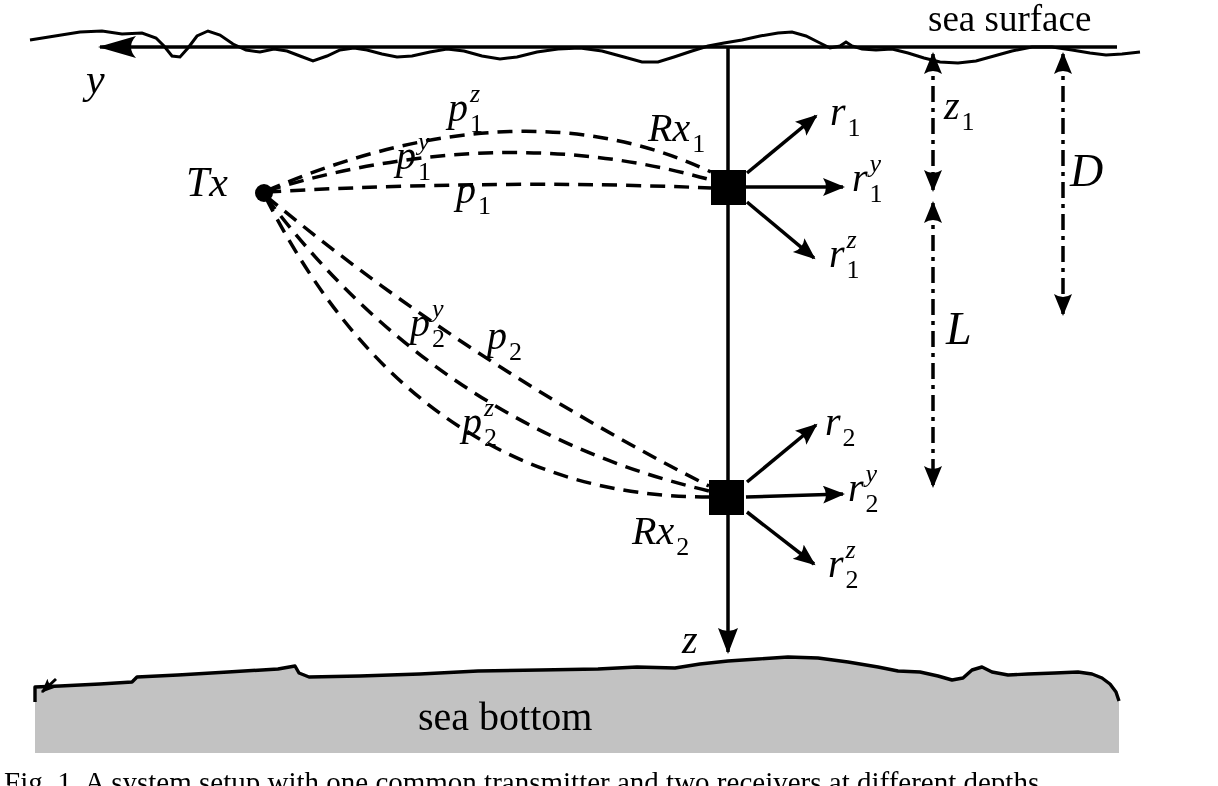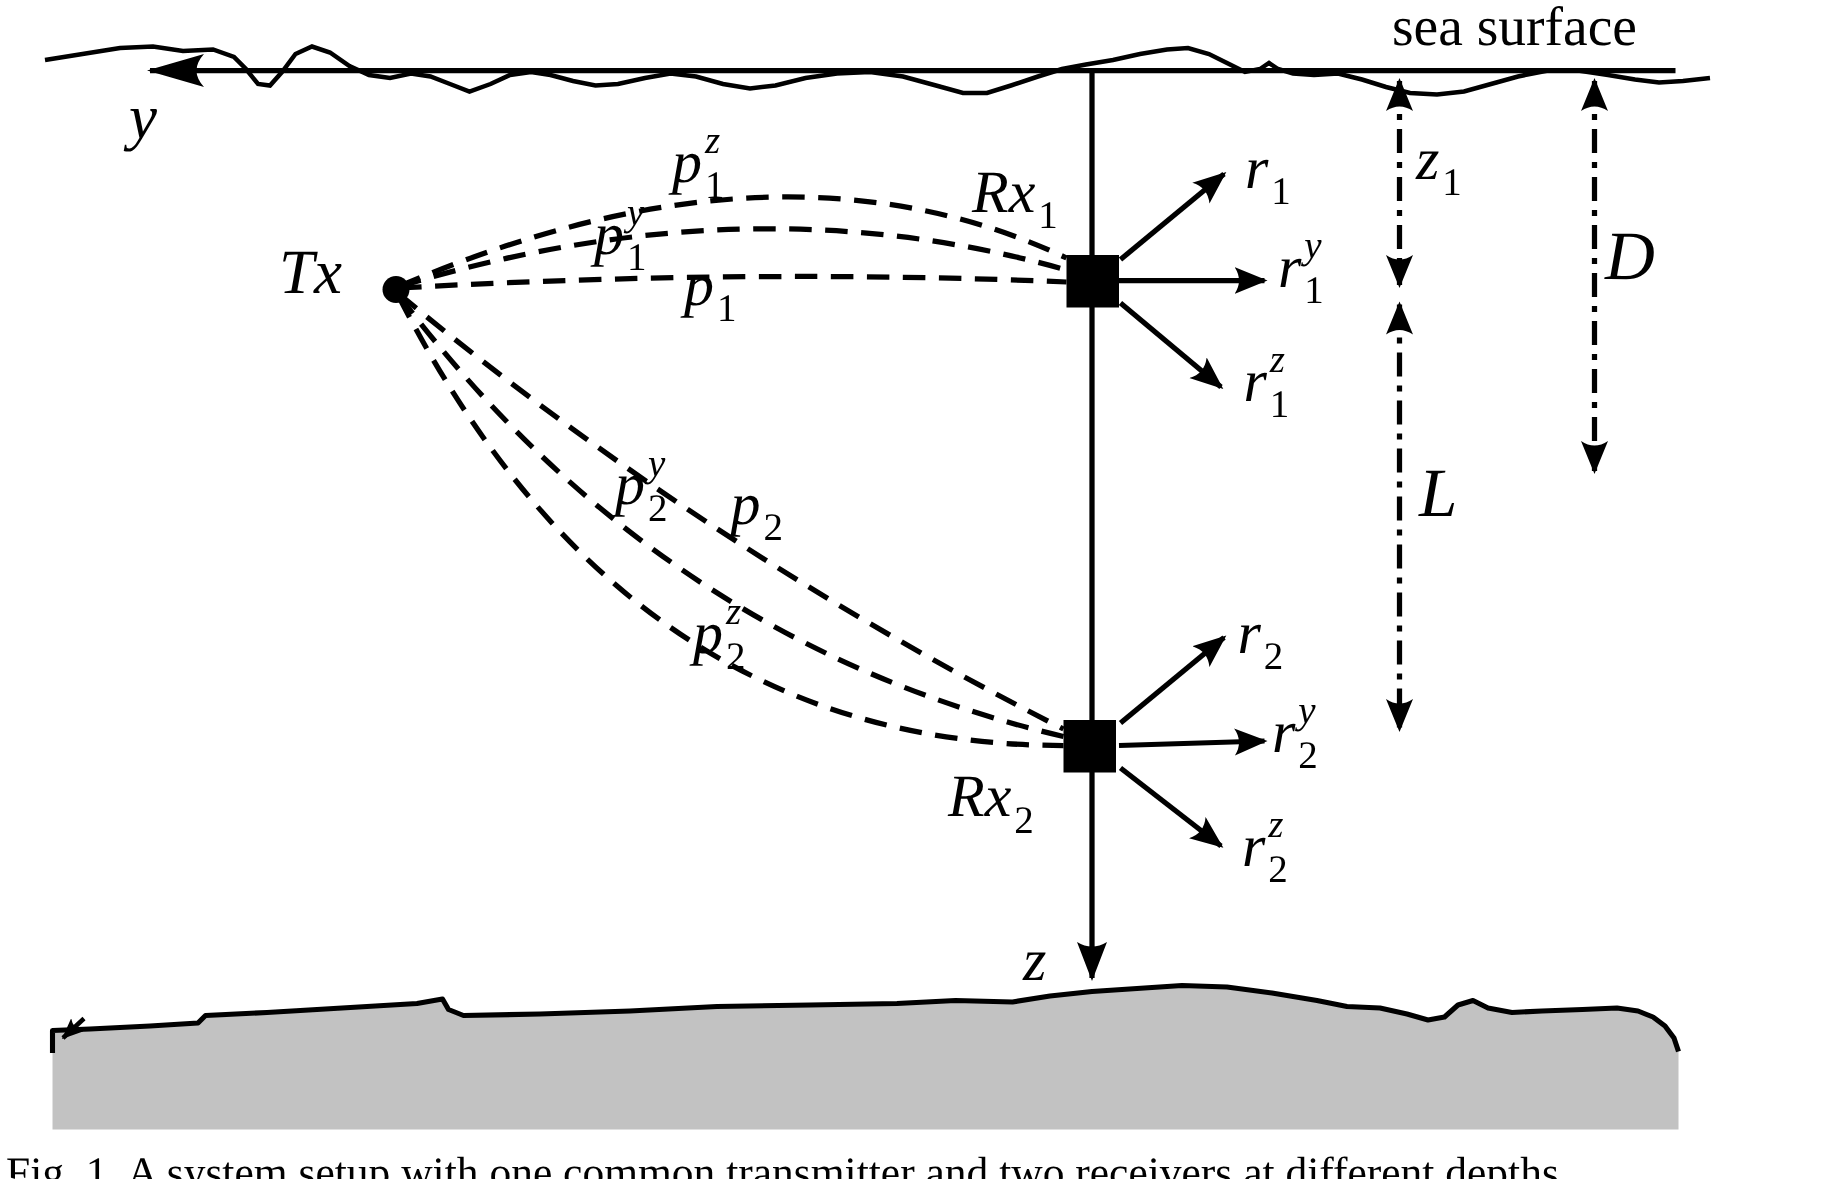--- a/index.html
+++ b/index.html
@@ -88,20 +88,21 @@
       <line x1="1063" y1="54" x2="1063" y2="314" marker-start="url(#ahs)" marker-end="url(#ahe)"></line>
     </g>
   </svg>
 
   <div class="plabel f37" style="left:928px;top:0px;">sea surface</div>
   <div class="plabel f42 italic" style="left:86px;top:58px;">y</div>
   <div class="plabel f42 italic" style="left:186px;top:161px;text-align:center;">Tx</div>
   <div class="plabel f46 italic" style="left:1070px;top:148px;">D</div>
   <div class="plabel f46 italic" style="left:946px;top:306px;">L</div>
   <div class="plabel f40 italic" style="left:682px;top:620px;">z</div>
+  <div class="plabel f40" style="left:418px;top:697px;">sea bottom</div>
 
   <div class="mlabel" style="left:448px;top:88px;"><span class="base">p</span><span class="scripts"><span class="sup">z</span><span class="sub">1</span></span></div>
   <div class="mlabel" style="left:396px;top:136px;"><span class="base">p</span><span class="scripts"><span class="sup">y</span><span class="sub">1</span></span></div>
   <div class="mlabel" style="left:456px;top:170px;"><span class="base">p</span><span class="scripts"><span class="sup"></span><span class="sub">1</span></span></div>
 
   <div class="mlabel" style="left:410px;top:303px;"><span class="base">p</span><span class="scripts"><span class="sup">y</span><span class="sub">2</span></span></div>
   <div class="mlabel" style="left:487px;top:316px;"><span class="base">p</span><span class="scripts"><span class="sup"></span><span class="sub">2</span></span></div>
   <div class="mlabel" style="left:462px;top:402px;"><span class="base">p</span><span class="scripts"><span class="sup">z</span><span class="sub">2</span></span></div>
 
   <div class="mlabel" style="left:648px;top:108px;"><span class="base">Rx</span><span class="scripts"><span class="sup"></span><span class="sub">1</span></span></div>

